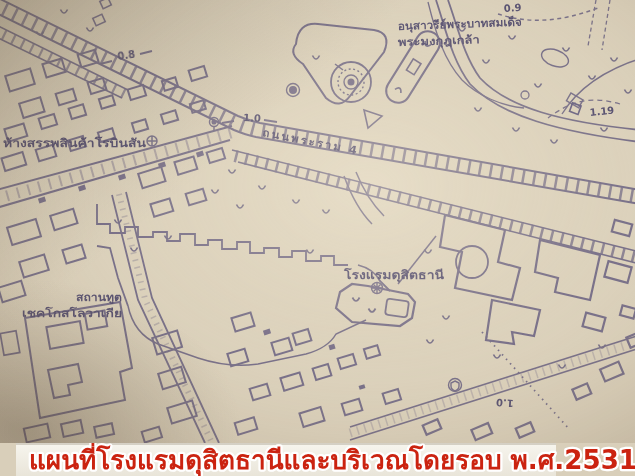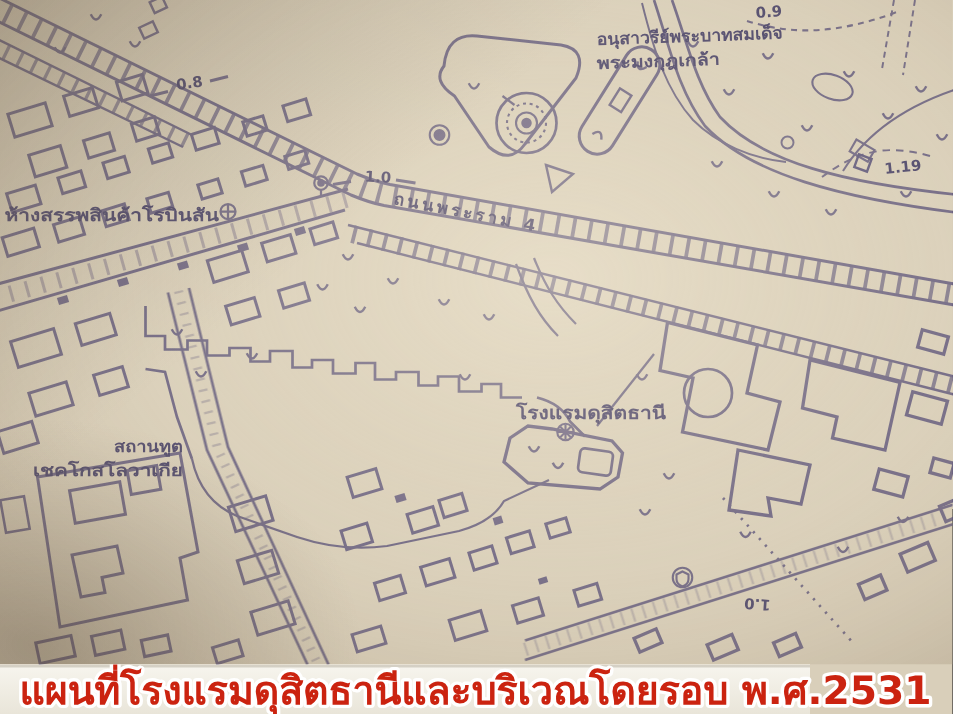--- a/index.html
+++ b/index.html
@@ -1,19 +1,19 @@
 <!DOCTYPE html>
 <html><head>
 <meta charset="utf-8">
 <style>
   html,body{margin:0;padding:0;background:#222;}
   #stage{position:relative;width:635px;height:476px;overflow:hidden;background:#d9cfba;
          font-family:"DejaVu Sans",sans-serif;}
   #map-svg{position:absolute;left:0;top:0;display:block;}
-  .caption{position:absolute;left:0;bottom:0;width:540px;height:33px;
+  .caption{position:absolute;left:16px;bottom:0;width:540px;height:33px;
            background:linear-gradient(#f7f5ee,#e9e5d9);
            box-shadow:inset 0 2px 0 rgba(150,140,120,.35);}
   .caption svg{display:block;}
   text{font-family:"DejaVu Sans",sans-serif;}
 </style>
 </head>
 <body>
 
 <div id="stage">
 

